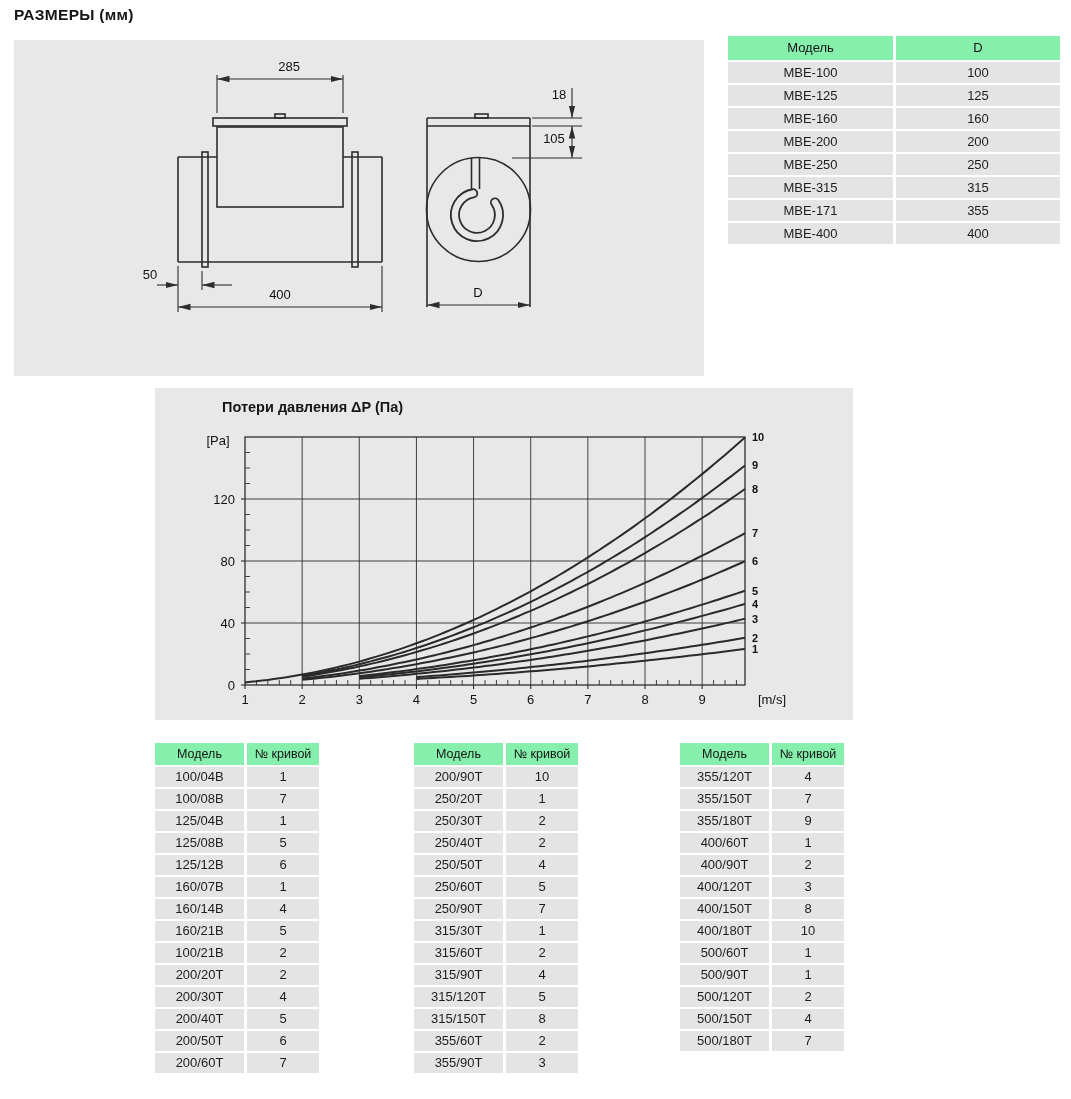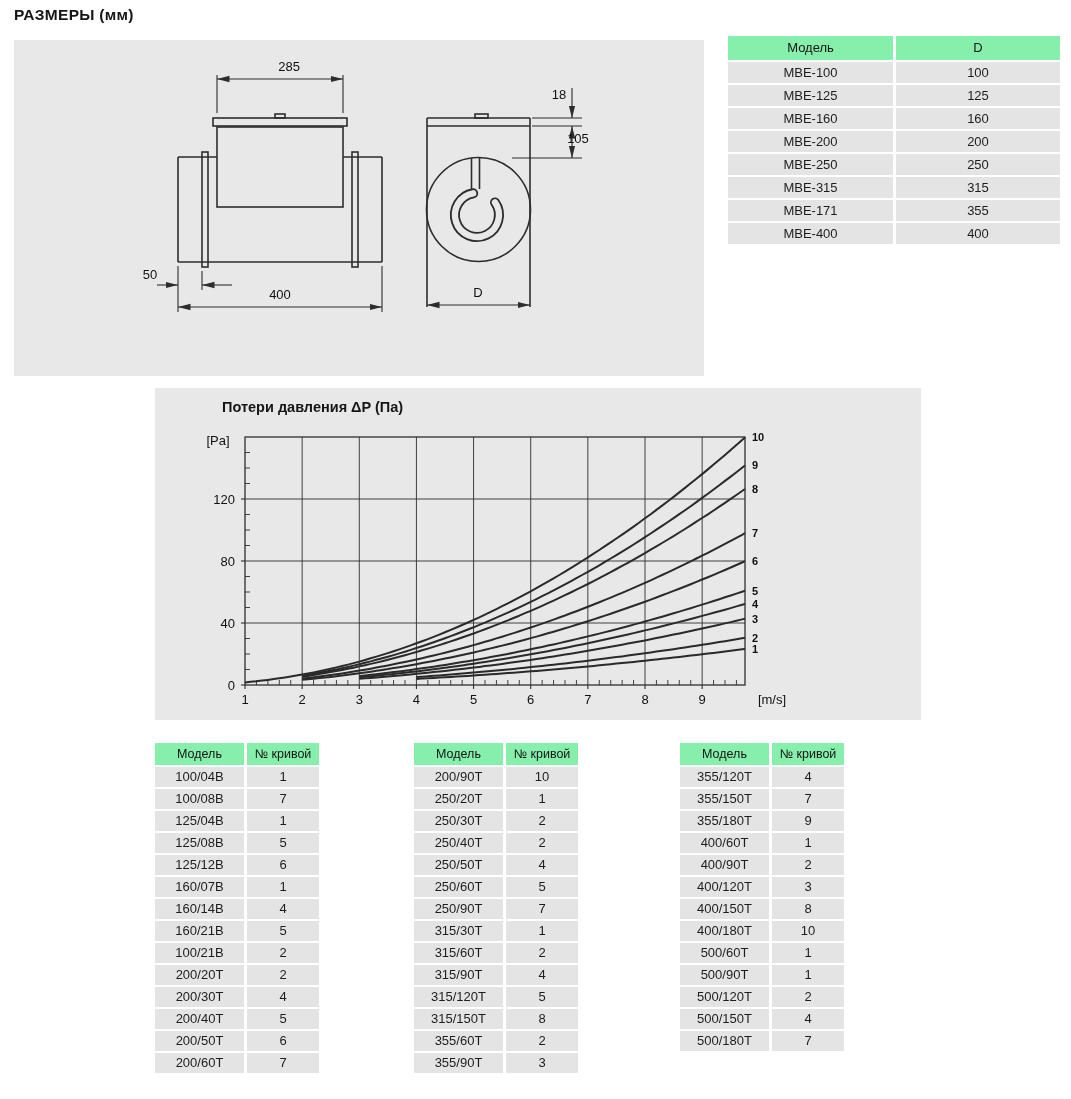--- a/index.html
+++ b/index.html
@@ -7,21 +7,21 @@
     width:1071px;height:1099px;background:#ffffff;position:relative;
     font-family:"Liberation Sans",sans-serif;color:#1a1a1a;
     -webkit-font-smoothing:antialiased;
   }
   #page-title{
     position:absolute;left:14px;top:6px;font-size:15.5px;font-weight:bold;
     letter-spacing:.3px;color:#161616;
   }
   .panel{position:absolute;background:#e8e8e8;}
   #drawing-panel{left:14px;top:40px;width:690px;height:336px;}
-  #chart-panel{left:155px;top:388px;width:766px;height:332px;}
+  #chart-panel{left:155px;top:388px;width:698px;height:332px;}
   #drawing-svg,#chart-svg{position:absolute;left:0;top:0;}
   .dlabel{
     position:absolute;font-size:13px;color:#111;text-align:center;line-height:14px;
   }
   #chart-title{position:absolute;left:67px;top:11px;font-size:14.5px;font-weight:bold;color:#161616;}
   svg text{font-family:"Liberation Sans",sans-serif;fill:#111;}
   .tick-label{font-size:13px;}
   .unit-label{font-size:13px;}
   .curve-label{font-size:11px;font-weight:bold;}
   
@@ -102,21 +102,21 @@
       <path d="M558,86 V118" marker-start="url(#as)" marker-end="url(#ae)"></path>
 
       <path d="M413,265 H516" marker-start="url(#as)" marker-end="url(#ae)"></path>
     </g>
   </svg>
 
   <span class="dlabel" style="left:246px;top:20px;width:40px;text-align:right;">285</span>
   <span class="dlabel" style="left:246px;top:248px;width:40px;">400</span>
   <span class="dlabel" style="left:116px;top:228px;width:40px;">50</span>
   <span class="dlabel" style="left:527px;top:48px;width:36px;">18</span>
-  <span class="dlabel" style="left:518px;top:92px;width:44px;margin-left:24px;">105</span>
+  <span class="dlabel" style="left:518px;top:92px;width:44px;">105</span>
   <span class="dlabel" style="left:444px;top:246px;width:40px;">D</span>
 </div>
 
 <div class="dtable" id="model-d-table">
   <div class="trow thead">
     <div class="tcell c0">Модель</div>
     <div class="tcell c1">D</div>
   </div>
 <div class="trow">
       <div class="tcell c0">MBE-100</div>

